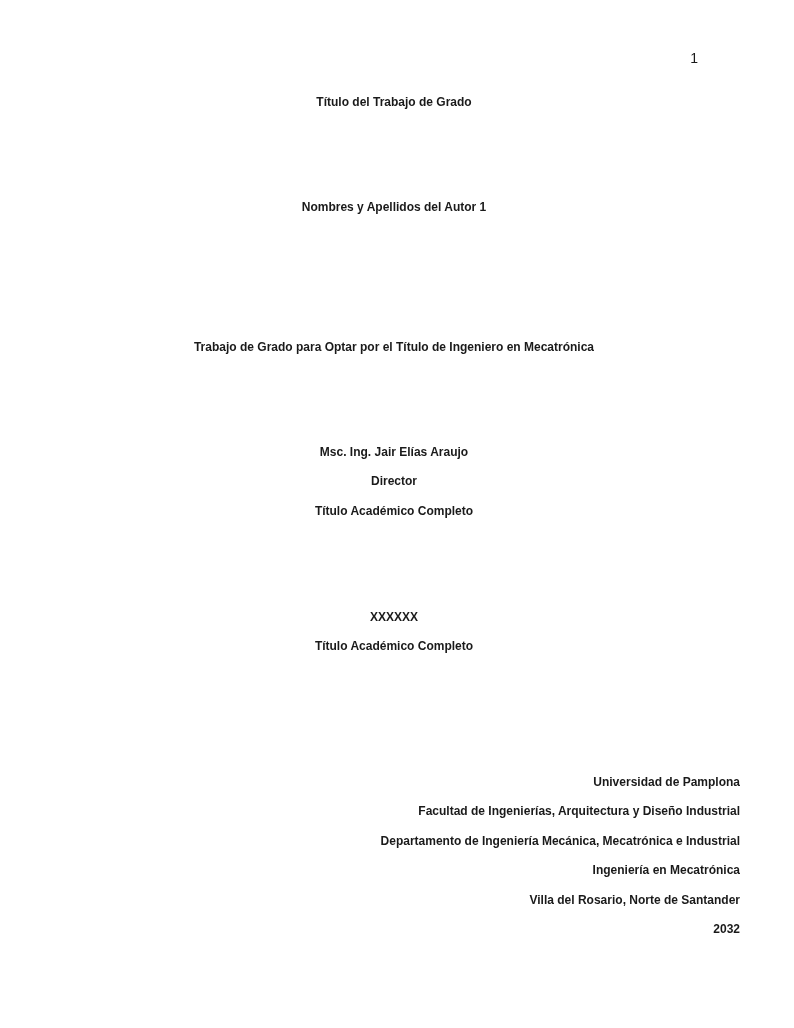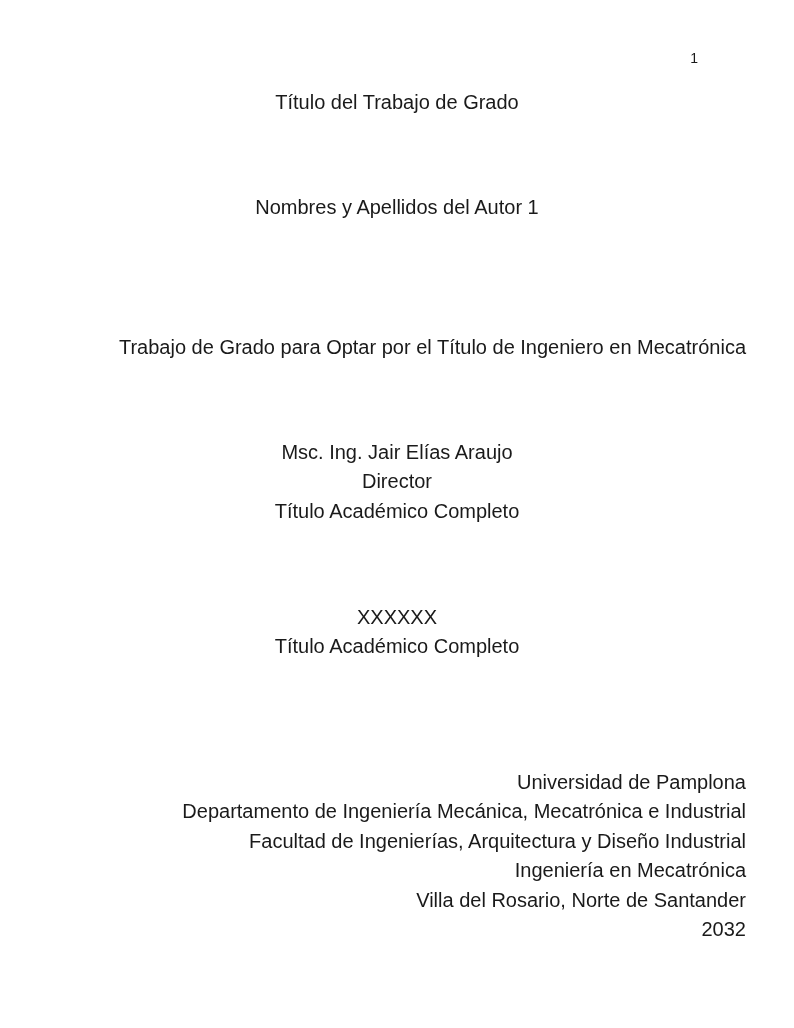--- a/index.html
+++ b/index.html
@@ -19,28 +19,29 @@
   .page-number {
     position: absolute;
     top: 50px;
     right: 96px;
     font-size: 14px;
     line-height: 16px;
   }
   .line, .block {
     position: absolute;
     left: 48px;
-    right: 48px;
+    right: 54px;
     text-align: center;
-    font-size: 20px;
+    font-size: 12px;
     line-height: 29.4px;
+    font-weight: bold;
   }
   .doc-title    { top: 88px;  }
   .authors      { top: 193px; }
-  .degree       { top: 333px; text-align: right; }
+  .degree       { top: 333px; }
   .director     { top: 438px; }
   .codirector   { top: 603px; }
   .institution  { top: 768px; text-align: right; }
   .block > div { white-space: nowrap; }
 </style>
 </head>
 <body>
 
 <div class="page">
 
@@ -60,20 +61,20 @@
     <div>Título Académico Completo</div>
   </div>
 
   <div class="block codirector">
     <div>XXXXXX</div>
     <div>Título Académico Completo</div>
   </div>
 
   <div class="block institution">
     <div>Universidad de Pamplona</div>
+    <div>Facultad de Ingenierías, Arquitectura y Diseño Industrial</div>
     <div>Departamento de Ingeniería Mecánica, Mecatrónica e Industrial</div>
-    <div>Facultad de Ingenierías, Arquitectura y Diseño Industrial</div>
     <div>Ingeniería en Mecatrónica</div>
     <div>Villa del Rosario, Norte de Santander</div>
     <div>2032</div>
   </div>
 
 </div>
 
 </body></html>

